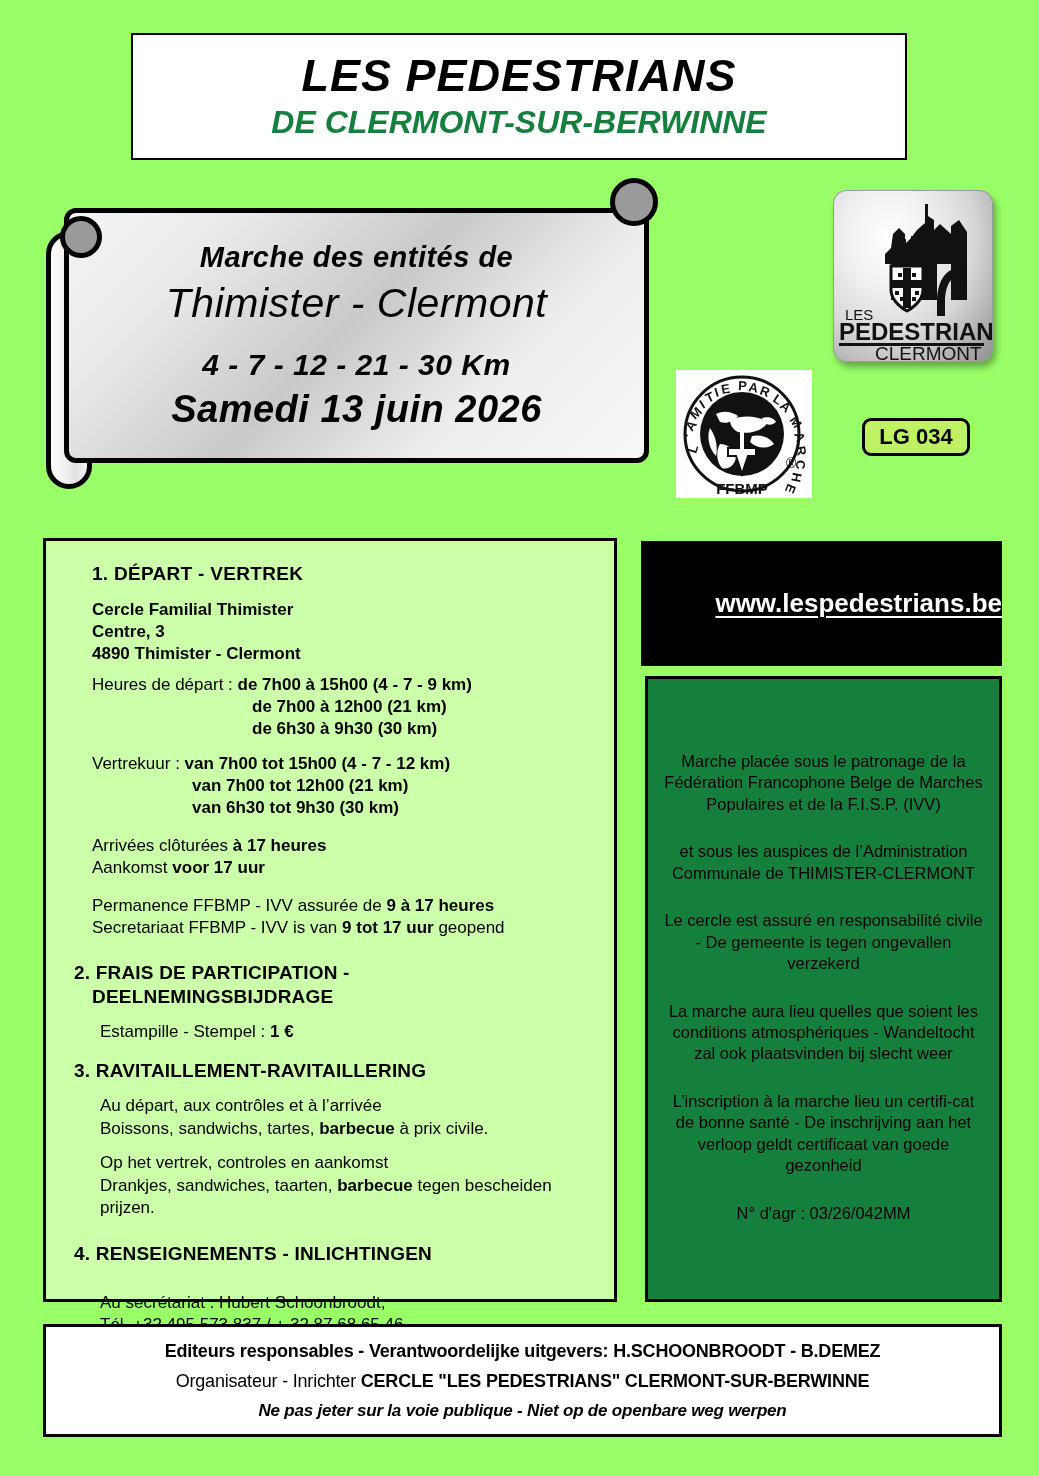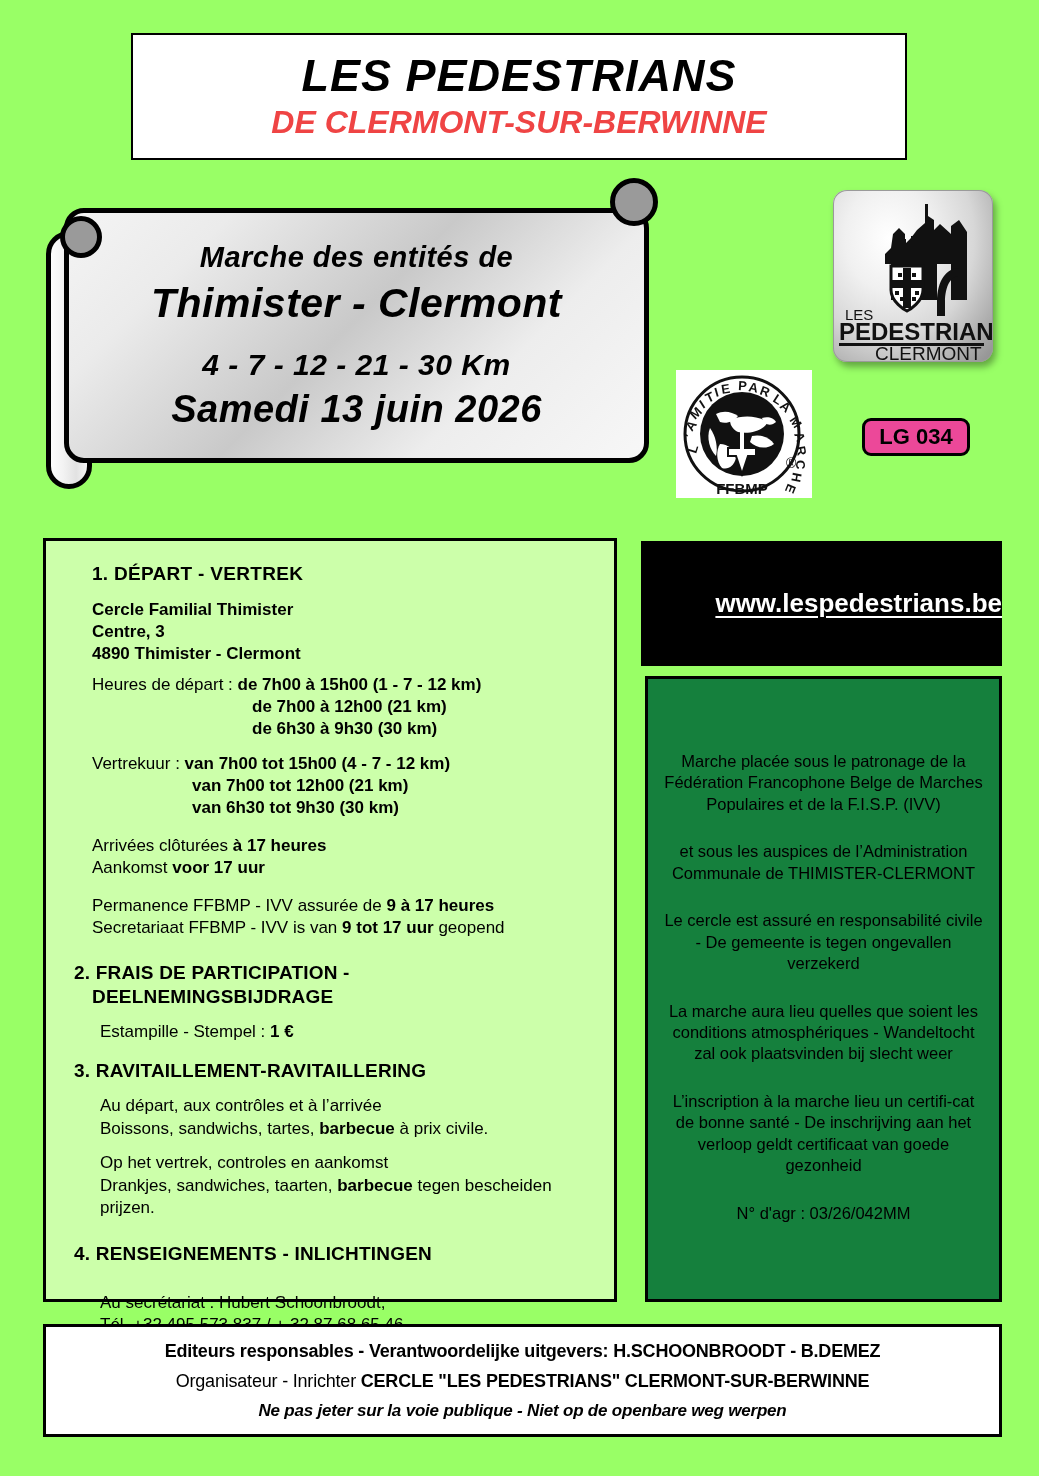--- a/index.html
+++ b/index.html
@@ -19,69 +19,69 @@
     background:#ffffff;border:2px solid #000;
     box-sizing:border-box;
     display:flex;flex-direction:column;align-items:center;justify-content:center;
   }
   #title-line1{
     font-size:45px;font-weight:bold;font-style:italic;
     letter-spacing:1px;color:#000;line-height:1.05;
   }
   #title-line2{
     font-size:32px;font-weight:bold;font-style:italic;
-    letter-spacing:0px;color:#ef4444;line-height:1.15;margin-top:4px;
+    letter-spacing:0px;color:#15803d;line-height:1.15;margin-top:4px;
   }
 
   
   #scroll-wrap{left:42px;top:176px;width:630px;height:325px;}
   #scroll-body{
     position:absolute;left:22px;top:32px;width:585px;height:255px;
-    border:5px solid #000;border-radius:20px;
+    border:5px solid #000;border-radius:12px;
     background:linear-gradient(135deg,#f4f4f4 0%,#ebebeb 20%,#c9c9c9 48%,#ededed 72%,#f7f7f7 100%);
     box-sizing:border-box;
     display:flex;flex-direction:column;align-items:center;justify-content:center;
   }
   .roll{
     position:absolute;width:46px;border:5px solid #000;border-radius:24px;
     background:linear-gradient(90deg,#fdfdfd 0%,#f2f2f2 35%,#e2e2e2 70%,#f6f6f6 100%);
     box-sizing:border-box;
   }
   #roll-left{left:4px;top:55px;height:258px;}
   #roll-knob-left{
     position:absolute;left:18px;top:40px;width:42px;height:42px;border-radius:50%;
     border:5px solid #000;background:#9a9a9a;box-sizing:border-box;z-index:3;
   }
   #roll-knob-right{
     position:absolute;left:568px;top:2px;width:48px;height:48px;border-radius:50%;
     border:5px solid #000;background:#9a9a9a;box-sizing:border-box;z-index:1;
   }
   #scroll-l1{font-size:29px;font-weight:bold;font-style:italic;letter-spacing:.5px;margin-bottom:6px;}
-  #scroll-l2{font-size:41px;font-weight:bold;font-style:italic;letter-spacing:.5px;margin-bottom:21px;}
+  #scroll-l2{font-size:41px;font-weight:normal;font-style:italic;letter-spacing:.5px;margin-bottom:21px;}
   #scroll-l3{font-size:30px;font-weight:bold;font-style:italic;letter-spacing:.5px;margin-bottom:6px;}
   #scroll-l4{font-size:38px;font-weight:bold;font-style:italic;letter-spacing:.5px;}
 
   
   #club-logo{
     left:833px;top:190px;width:160px;height:172px;border-radius:14px;
     background:
       radial-gradient(ellipse at 35% 28%, #ffffff 0%, #f0f0f0 30%, #d7d7d7 58%, #b0b0b0 80%, #8e8e8e 100%);
     box-shadow:0 0 0 1px #9a9a9a inset, 3px 5px 7px rgba(0,0,0,.35);
     overflow:hidden;
   }
   #club-logo svg{position:absolute;left:0;top:0;}
   #ffbmp-logo{
     left:676px;top:370px;width:136px;height:128px;background:#fff;
   }
   #ffbmp-logo svg{position:absolute;left:0;top:0;}
 
   
   #lg-badge{
     left:862px;top:418px;width:108px;height:38px;
-    border:3px solid #000;border-radius:9px;background:#ec4899;
+    border:3px solid #000;border-radius:9px;background:#bef264;
     display:flex;align-items:center;justify-content:center;
     font-size:22px;font-weight:bold;box-sizing:border-box;
   }
 
   
   #info-panel{
     left:43px;top:538px;width:574px;height:764px;
     background:#ccffaa;border:3px solid #000;box-sizing:border-box;
     padding:22px 16px 0 18px;
   }
@@ -226,21 +226,21 @@
 
   <div class="h1">1.  DÉPART - VERTREK</div>
 
   <div class="addr">
     <span>Cercle Familial Thimister</span><br>
     <span>Centre, 3</span><br>
     <span>4890 Thimister - Clermont</span>
   </div>
 
   <div class="blk">
-    <span>Heures de départ : </span><b>de 7h00 à 15h00  (1 - 7 - 12 km)</b>
+    <span>Heures de départ : </span><b>de 7h00 à 15h00  (4 - 7 - 9 km)</b>
     <b class="indent-times">de 7h00 à 12h00  (21 km)</b>
     <b class="indent-times">de 6h30 à  9h30  (30 km)</b>
   </div>
 
   <div class="gap-s"></div>
 
   <div class="blk">
     <span>Vertrekuur : </span><b>van 7h00 tot 15h00  (4 - 7 - 12 km)</b>
     <b class="indent-times2">van 7h00 tot 12h00  (21 km)</b>
     <b class="indent-times2">van 6h30 tot  9h30  (30 km)</b>

